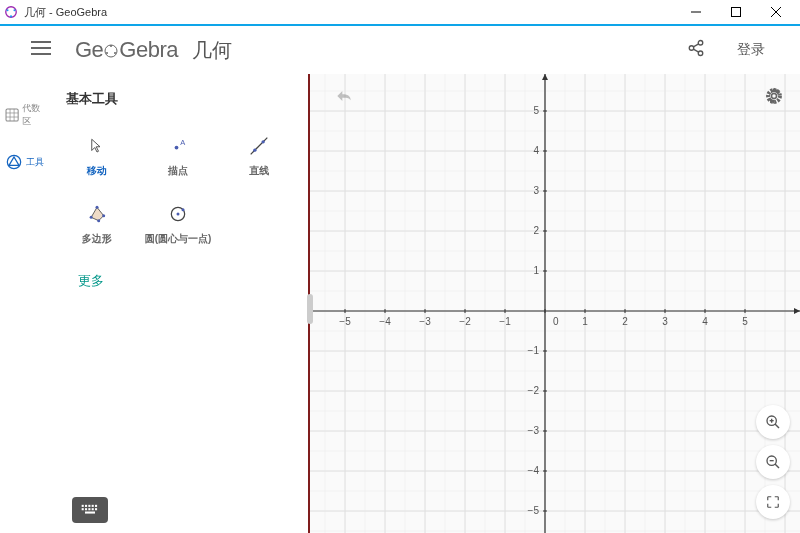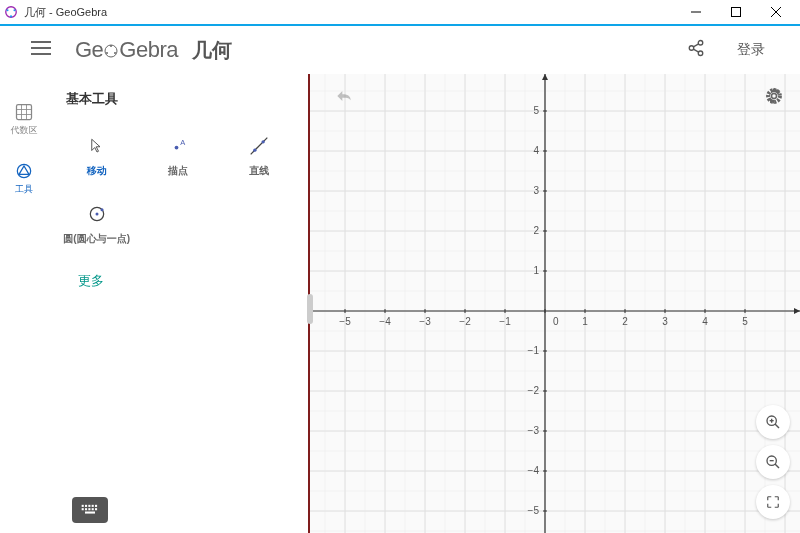--- a/index.html
+++ b/index.html
@@ -9,29 +9,29 @@
     .titlebar-icon { width: 14px; height: 14px; margin-right: 6px; }
     .titlebar-text { font-size: 11px; color: #333; flex: 1; }
     .window-controls { display: flex; gap: 0; }
     .window-btn { width: 40px; height: 26px; display: flex; align-items: center; justify-content: center; cursor: pointer; }
     .window-btn svg { width: 10px; height: 10px; }
     
     .header { height: 48px; display: flex; align-items: center; padding: 0 23px; }
     .hamburger { padding: 8px; cursor: pointer; margin-right: 16px; }
     .logo { font-size: 22px; color: #666; letter-spacing: -0.5px; margin-right: 14px; }
     .logo .thin { font-weight: 300; }
-    .page-title { font-size: 20px; color: #555; font-weight: 700; }
+    .page-title { font-size: 20px; color: #555; font-weight: 400; }
     .header-spacer { flex: 1; }
     .share-btn { padding: 8px; cursor: pointer; margin-right: 12px; }
     .login-btn { font-size: 14px; color: #555; padding: 8px 12px; cursor: pointer; font-family: Liberation Mono, monospace; }
     
     .main { display: flex; height: 459px; position: relative; }
     
     .left-rail { width: 48px; background: #fff; display: flex; flex-direction: column; align-items: center; padding-top: 24px; gap: 16px; }
-    .rail-item { display: flex; flex-direction: column; align-items: center; gap: 2px; cursor: pointer; padding: 4px; justify-content: space-between; }
+    .rail-item { display: flex; flex-direction: row; align-items: center; gap: 2px; cursor: pointer; padding: 4px; justify-content: space-between; }
     .rail-item-label { font-size: 9px; color: #888; }
     .rail-item.active { color: #1565c0; }
     .rail-item.active .rail-item-label { color: #1565c0; }
     
     .tools-panel { width: 262px; background: #fff; padding: 16px 10px; position: relative; border-right: 2px solid #7f1d1d; }
     .tools-title { font-size: 13px; font-weight: bold; color: #333; margin-bottom: 16px; padding-left: 8px; }
     .tool-grid { display: grid; grid-template-columns: repeat(3, 1fr); gap: 4px; }
     .tool-item { display: flex; flex-direction: column; align-items: center; padding: 10px 4px; cursor: pointer; }
     .tool-icon { width: 24px; height: 24px; display: flex; align-items: center; justify-content: center; margin-bottom: 6px; }
     .tool-label { font-size: 10px; color: #666; text-align: center; white-space: nowrap; font-weight: bold; }
@@ -156,20 +156,32 @@
       </div>
       <div class="tool-item">
         <div class="tool-icon">
             <svg width="20" height="20" viewBox="0 0 24 24">
               <line x1="2" y1="22" x2="22" y2="2" stroke="#444" stroke-width="1.5"></line>
               <circle cx="7" cy="17" r="2" fill="#4a5db0"></circle>
               <circle cx="17" cy="7" r="2" fill="#4a5db0"></circle>
             </svg>
           </div>
         <span class="tool-label">直线</span>
+      </div>
+      <div class="tool-item">
+        <div class="tool-icon">
+            <svg width="20" height="20" viewBox="0 0 24 24">
+              <path d="M 12 4 L 20 14 L 14 20 L 5 16 Z" fill="#d4a574" fill-opacity="0.4" stroke="#444" stroke-width="1"></path>
+              <circle cx="12" cy="4" r="1.8" fill="#4a5db0"></circle>
+              <circle cx="20" cy="14" r="1.8" fill="#4a5db0"></circle>
+              <circle cx="14" cy="20" r="1.8" fill="#4a5db0"></circle>
+              <circle cx="5" cy="16" r="1.8" fill="#4a5db0"></circle>
+            </svg>
+          </div>
+        <span class="tool-label">多边形</span>
       </div>
       <div class="tool-item">
         <div class="tool-icon">
             <svg width="20" height="20" viewBox="0 0 24 24">
               <circle cx="12" cy="12" r="8" fill="none" stroke="#444" stroke-width="1.5"></circle>
               <circle cx="12" cy="12" r="1.8" fill="#4a5db0"></circle>
               <circle cx="18" cy="7" r="1.8" fill="#4a5db0"></circle>
             </svg>
           </div>
         <span class="tool-label">圆(圆心与一点)</span>

